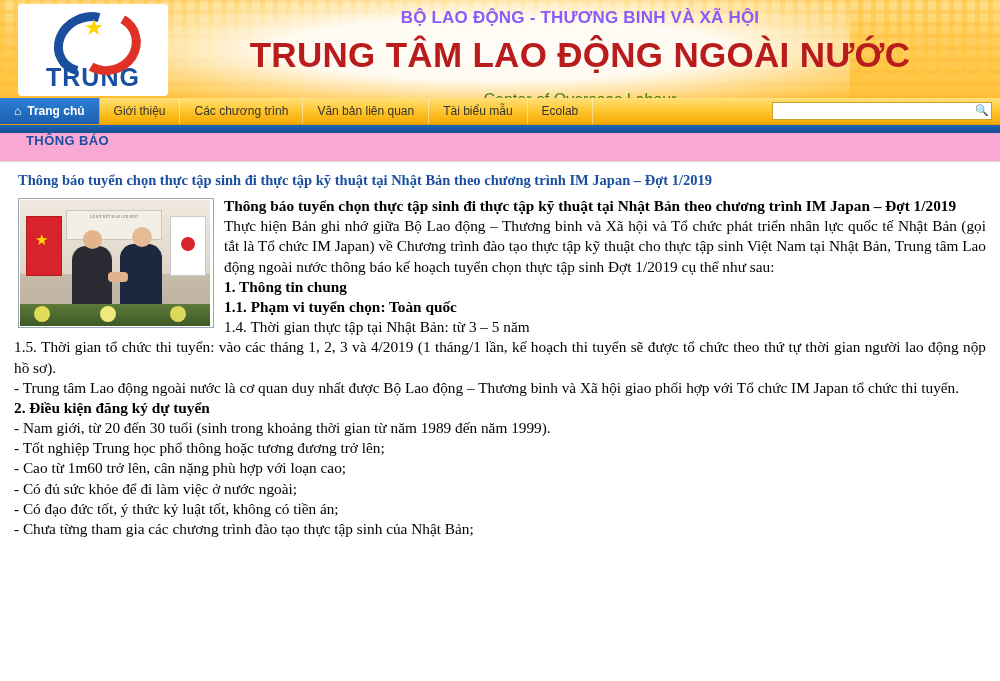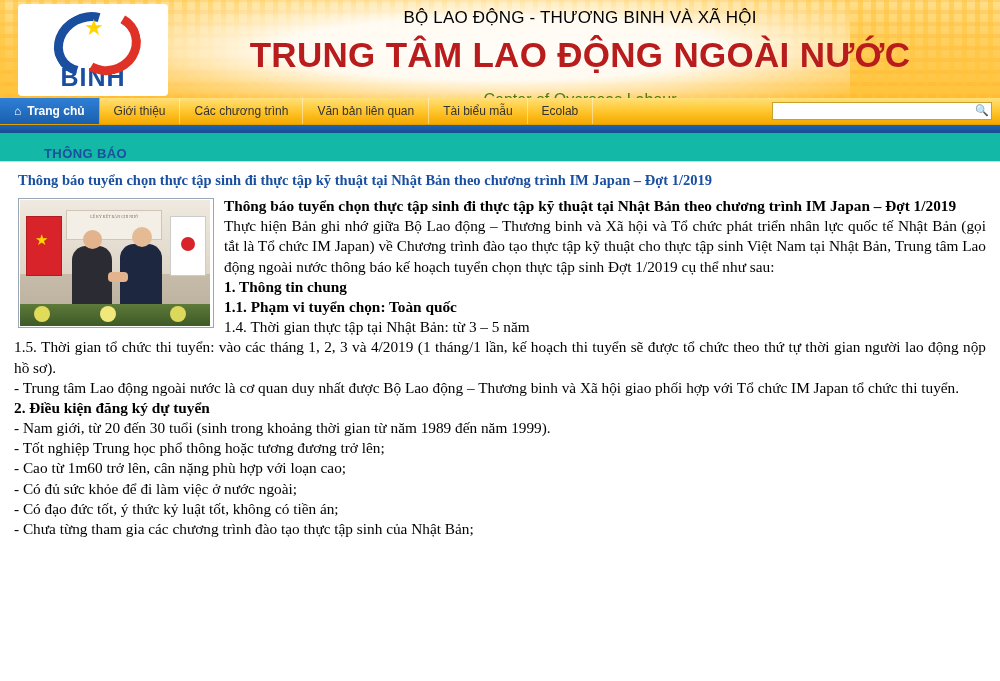--- a/index.html
+++ b/index.html
@@ -89,22 +89,22 @@
     letter-spacing: 1px;
     margin-top: 2px;
   }
   .header-text {
     position: absolute;
     left: 170px; right: 10px; top: 8px;
     text-align: center;
     font-family: "Liberation Sans", sans-serif;
   }
   .h-line1 {
-    color: #000000;
-    font-weight: normal;
+    color: #8b5cf6;
+    font-weight: bold;
     font-size: 17px;
     letter-spacing: 0.2px;
   }
   .h-line2 {
     color: #b91c1c;
     font-weight: bold;
     font-size: 35px;
     margin-top: 7px;
     letter-spacing: 0.3px;
   }
@@ -182,23 +182,23 @@
   .blue-bar {
     height: 8px;
     background: linear-gradient(180deg, #1f63b4 0%, #174e91 100%);
   }
 
   
   .section-bar {
     height: 28px;
     border-bottom: 1px solid #d5d5d5;
     display: flex;
-    align-items: flex-end;
-    padding-left: 44px;
-    background: #14b8a6;
+    align-items: flex-start;
+    padding-left: 26px;
+    background: #f9a8d4;
   }
   .section-bar .label {
     font-family: "Liberation Sans", sans-serif;
     font-weight: bold;
     font-size: 13px;
     color: #1a4fa0;
     letter-spacing: 0.4px;
   }
 
   
@@ -342,21 +342,21 @@
 <div class="header">
   <div class="header-pattern"></div>
   <div class="header-centerfade"></div>
 
   <div class="logo-box">
     <div class="logo-mark">
       <div class="swoosh-blue"></div>
       <div class="swoosh-red"></div>
       <div class="star">★</div>
     </div>
-    <div class="logo-text">BINH</div>
+    <div class="logo-text">TRUNG</div>
   </div>
 
   <div class="header-text">
     <div class="h-line1">BỘ LAO ĐỘNG - THƯƠNG BINH VÀ XÃ HỘI</div>
     <div class="h-line2">TRUNG TÂM LAO ĐỘNG NGOÀI NƯỚC</div>
     <div class="h-line3">Center of Overseas Labour</div>
   </div>
 </div>
 
 <div class="nav">

